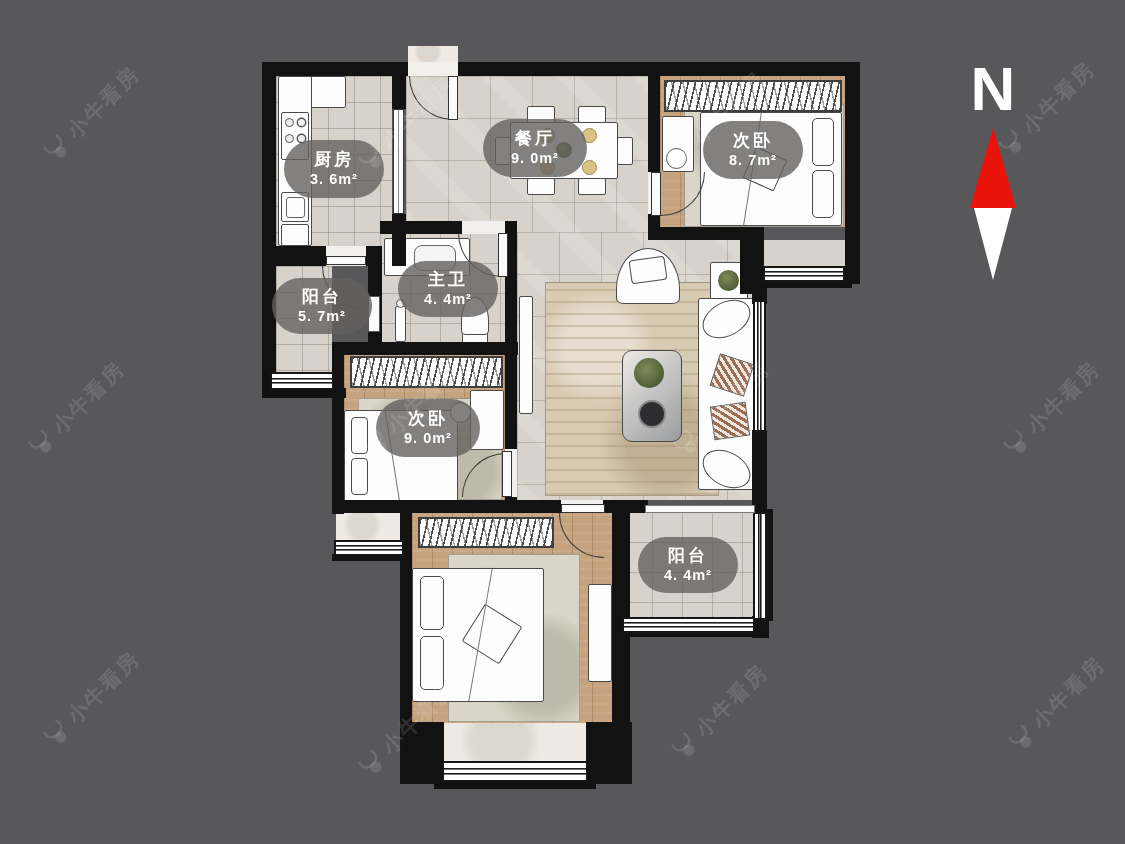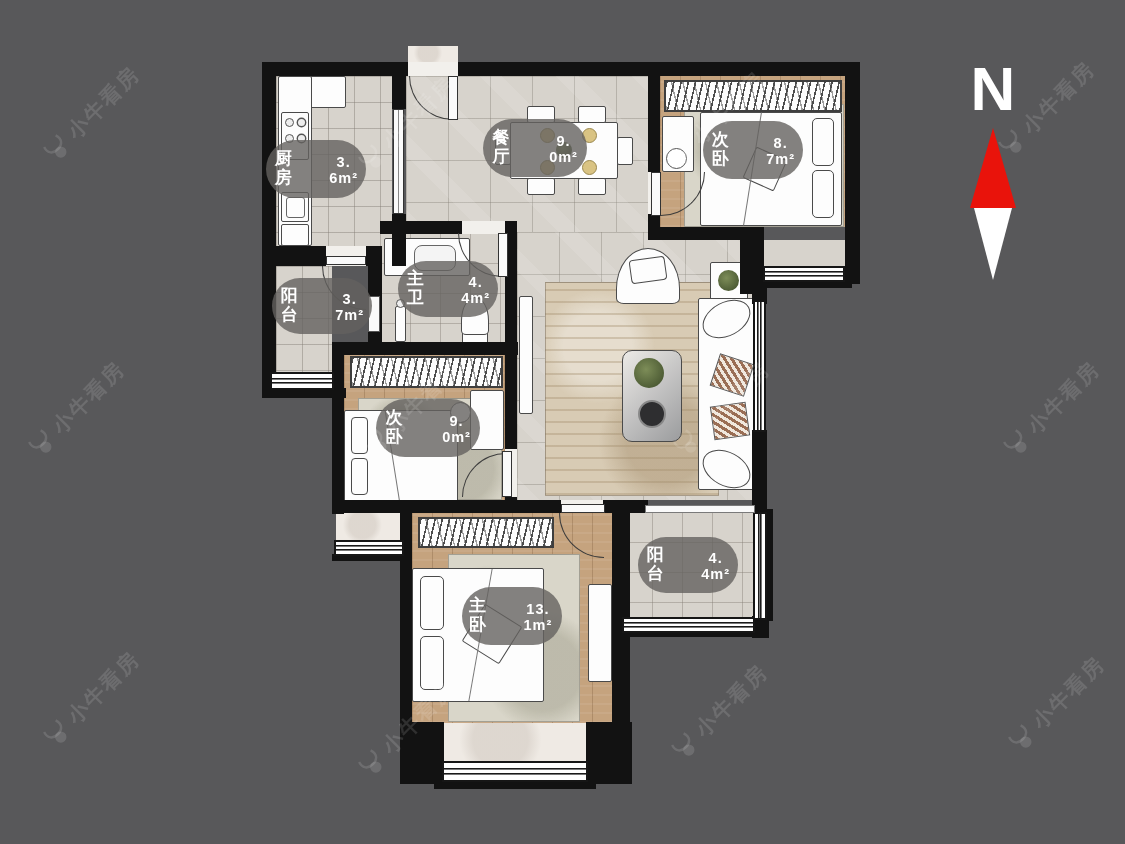--- a/index.html
+++ b/index.html
@@ -25,22 +25,22 @@
   .leaf{background:#fafafa;border:1.6px solid #333;z-index:27;box-sizing:border-box;}
   .arc{border:0 solid #3c3c3c;z-index:26;box-sizing:border-box;}
   .arc-bl{border-left:1.8px solid #3c3c3c;border-bottom:1.8px solid #3c3c3c;border-bottom-left-radius:100%;}
   .arc-br{border-right:1.8px solid #3c3c3c;border-bottom:1.8px solid #3c3c3c;border-bottom-right-radius:100%;}
   .arc-tl{border-left:1.8px solid #3c3c3c;border-top:1.8px solid #3c3c3c;border-top-left-radius:100%;}
   .dot{width:7px;height:7px;border-radius:50%;border:1.4px solid #555;background:#eee;z-index:11;}
   .plate{width:13px;height:13px;border-radius:50%;background:#d9c383;border:1.4px solid #9b8950;z-index:12;}
   .plant{border-radius:50%;background:radial-gradient(circle at 40% 38%,#7d8d58,#3c4a28);z-index:13;}
   .cushion{background:repeating-linear-gradient(40deg,#9a6e55 0 3px,#f0e8de 3px 6px);border:1.4px solid #555;z-index:12;}
   
-  .pill{position:absolute;display:flex;flex-direction:row;align-items:center;justify-content:flex-end;
-        background:rgba(100,98,95,.80);border-radius:40px;color:#fff;z-index:40;text-align:center;gap:18px;}
+  .pill{position:absolute;display:flex;flex-direction:column;align-items:center;justify-content:center;
+        background:rgba(100,98,95,.80);border-radius:40px;color:#fff;z-index:40;text-align:center;}
   .pill .nm{font-size:17px;font-weight:700;letter-spacing:3px;line-height:1.1;}
   .pill .ar{font-size:14.5px;font-weight:600;margin-top:2px;letter-spacing:1px;}
   
   .compass{position:absolute;z-index:45;}
   .compass .n{position:absolute;left:960px;top:58px;width:66px;text-align:center;color:#fff;font-size:62px;font-weight:700;line-height:1;}
   .tri{width:0;height:0;z-index:45;}
   
   .wm{position:absolute;z-index:60;display:flex;align-items:center;gap:6px;color:rgba(255,255,255,.13);
       transform:rotate(-45deg);white-space:nowrap;}
   .wm span{font-size:21px;font-weight:700;letter-spacing:2px;}
@@ -198,51 +198,47 @@
   <i class="arc arc-bl" style="left:322px;top:266px;width:44px;height:44px"></i>
   <i class="leaf" style="left:498px;top:233px;width:10px;height:44px"></i>
   <i class="arc arc-bl" style="left:458px;top:233px;width:44px;height:44px"></i>
   <i class="leaf" style="left:651px;top:172px;width:10px;height:44px"></i>
   <i class="arc arc-br" style="left:661px;top:172px;width:44px;height:44px"></i>
   <i class="leaf" style="left:502px;top:451px;width:10px;height:46px"></i>
   <i class="arc arc-tl" style="left:462px;top:453px;width:44px;height:44px"></i>
   <i class="leaf" style="left:561px;top:504px;width:44px;height:9px"></i>
   <i class="arc arc-bl" style="left:559px;top:513px;width:45px;height:45px"></i>
 
-  <div class="pill" style="left:266px;top:140px;width:100px;height:58px">
+  <div class="pill" style="left:284px;top:140px;width:100px;height:58px">
     <span class="nm">厨房</span>
     <span class="ar">3. 6m²</span>
   </div>
   <div class="pill" style="left:483px;top:119px;width:104px;height:58px">
     <span class="nm">餐厅</span>
     <span class="ar">9. 0m²</span>
   </div>
   <div class="pill" style="left:703px;top:121px;width:100px;height:58px">
     <span class="nm">次卧</span>
     <span class="ar">8. 7m²</span>
   </div>
   <div class="pill" style="left:272px;top:278px;width:100px;height:56px">
     <span class="nm">阳台</span>
-    <span class="ar">3. 7m²</span>
+    <span class="ar">5. 7m²</span>
   </div>
   <div class="pill" style="left:398px;top:261px;width:100px;height:56px">
     <span class="nm">主卫</span>
     <span class="ar">4. 4m²</span>
   </div>
   <div class="pill" style="left:376px;top:399px;width:104px;height:58px">
     <span class="nm">次卧</span>
     <span class="ar">9. 0m²</span>
   </div>
   <div class="pill" style="left:638px;top:537px;width:100px;height:56px">
     <span class="nm">阳台</span>
     <span class="ar">4. 4m²</span>
-  </div>
-  <div class="pill" style="left:462px;top:587px;width:100px;height:58px">
-    <span class="nm">主卧</span>
-    <span class="ar">13. 1m²</span>
   </div>
 
   <div class="compass">
     <div class="n">N</div>
     <i class="tri" style="left:970px;top:128px;border-left:23px solid transparent;border-right:23px solid transparent;border-bottom:80px solid #e9130b"></i>
     <i class="tri" style="left:974px;top:208px;border-left:19px solid transparent;border-right:19px solid transparent;border-top:72px solid #fff"></i>
   </div>
 
   <div class="wm" style="left:30px;top:100px">
       <svg width="26" height="26" viewBox="0 0 32 32">

